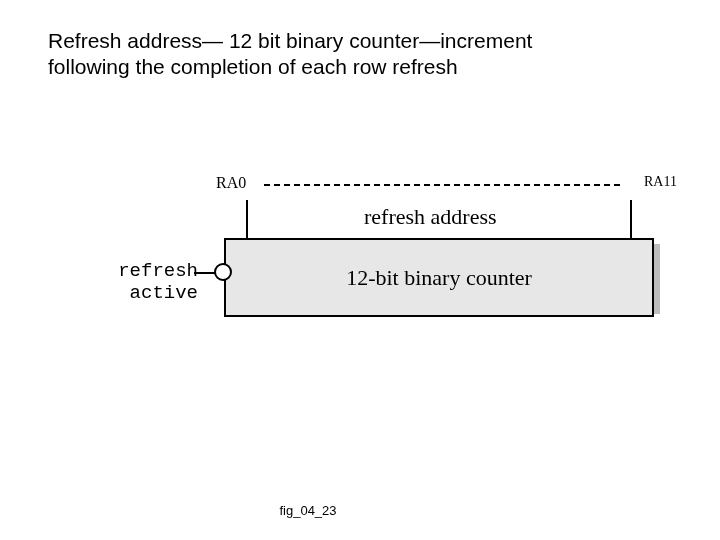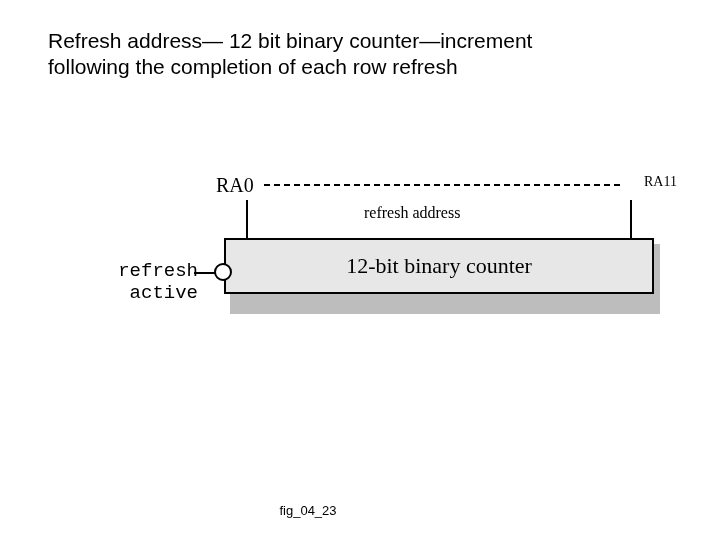--- a/index.html
+++ b/index.html
@@ -38,21 +38,21 @@
     top: 84px;
     width: 430px;
     height: 70px;
     background: #bdbdbd;
   }
   .counter-box {
     position: absolute;
     left: 108px;
     top: 78px;
     width: 430px;
-    height: 56px;
+    height: 79px;
     background: #e7e7e7;
     border: 2px solid #000;
     box-sizing: border-box;
     display: flex;
     align-items: center;
     justify-content: center;
   }
   .counter-text {
     font-family: "Times New Roman", Times, serif;
     font-size: 22px;
@@ -100,21 +100,21 @@
     top: 40px;
     width: 2px;
     height: 38px;
     background: #000;
   }
   .ra0-label {
     position: absolute;
     left: 100px;
     top: 14px;
     font-family: "Times New Roman", Times, serif;
-    font-size: 20px;
+    font-size: 16px;
   }
   .ra11-label {
     position: absolute;
     left: 528px;
     top: 14px;
     font-family: "Times New Roman", Times, serif;
     font-size: 14px;
   }
   .dashed-line {
     position: absolute;
@@ -122,21 +122,21 @@
     top: 24px;
     width: 356px;
     height: 0;
     border-top: 2px dashed #000;
   }
   .refresh-addr-label {
     position: absolute;
     left: 248px;
     top: 44px;
     font-family: "Times New Roman", Times, serif;
-    font-size: 16px;
+    font-size: 22px;
   }
   .fig-label {
     position: absolute;
     left: 0;
     width: 584px;
     bottom: 22px;
     text-align: center;
     font-size: 13px;
   }
 </style>

